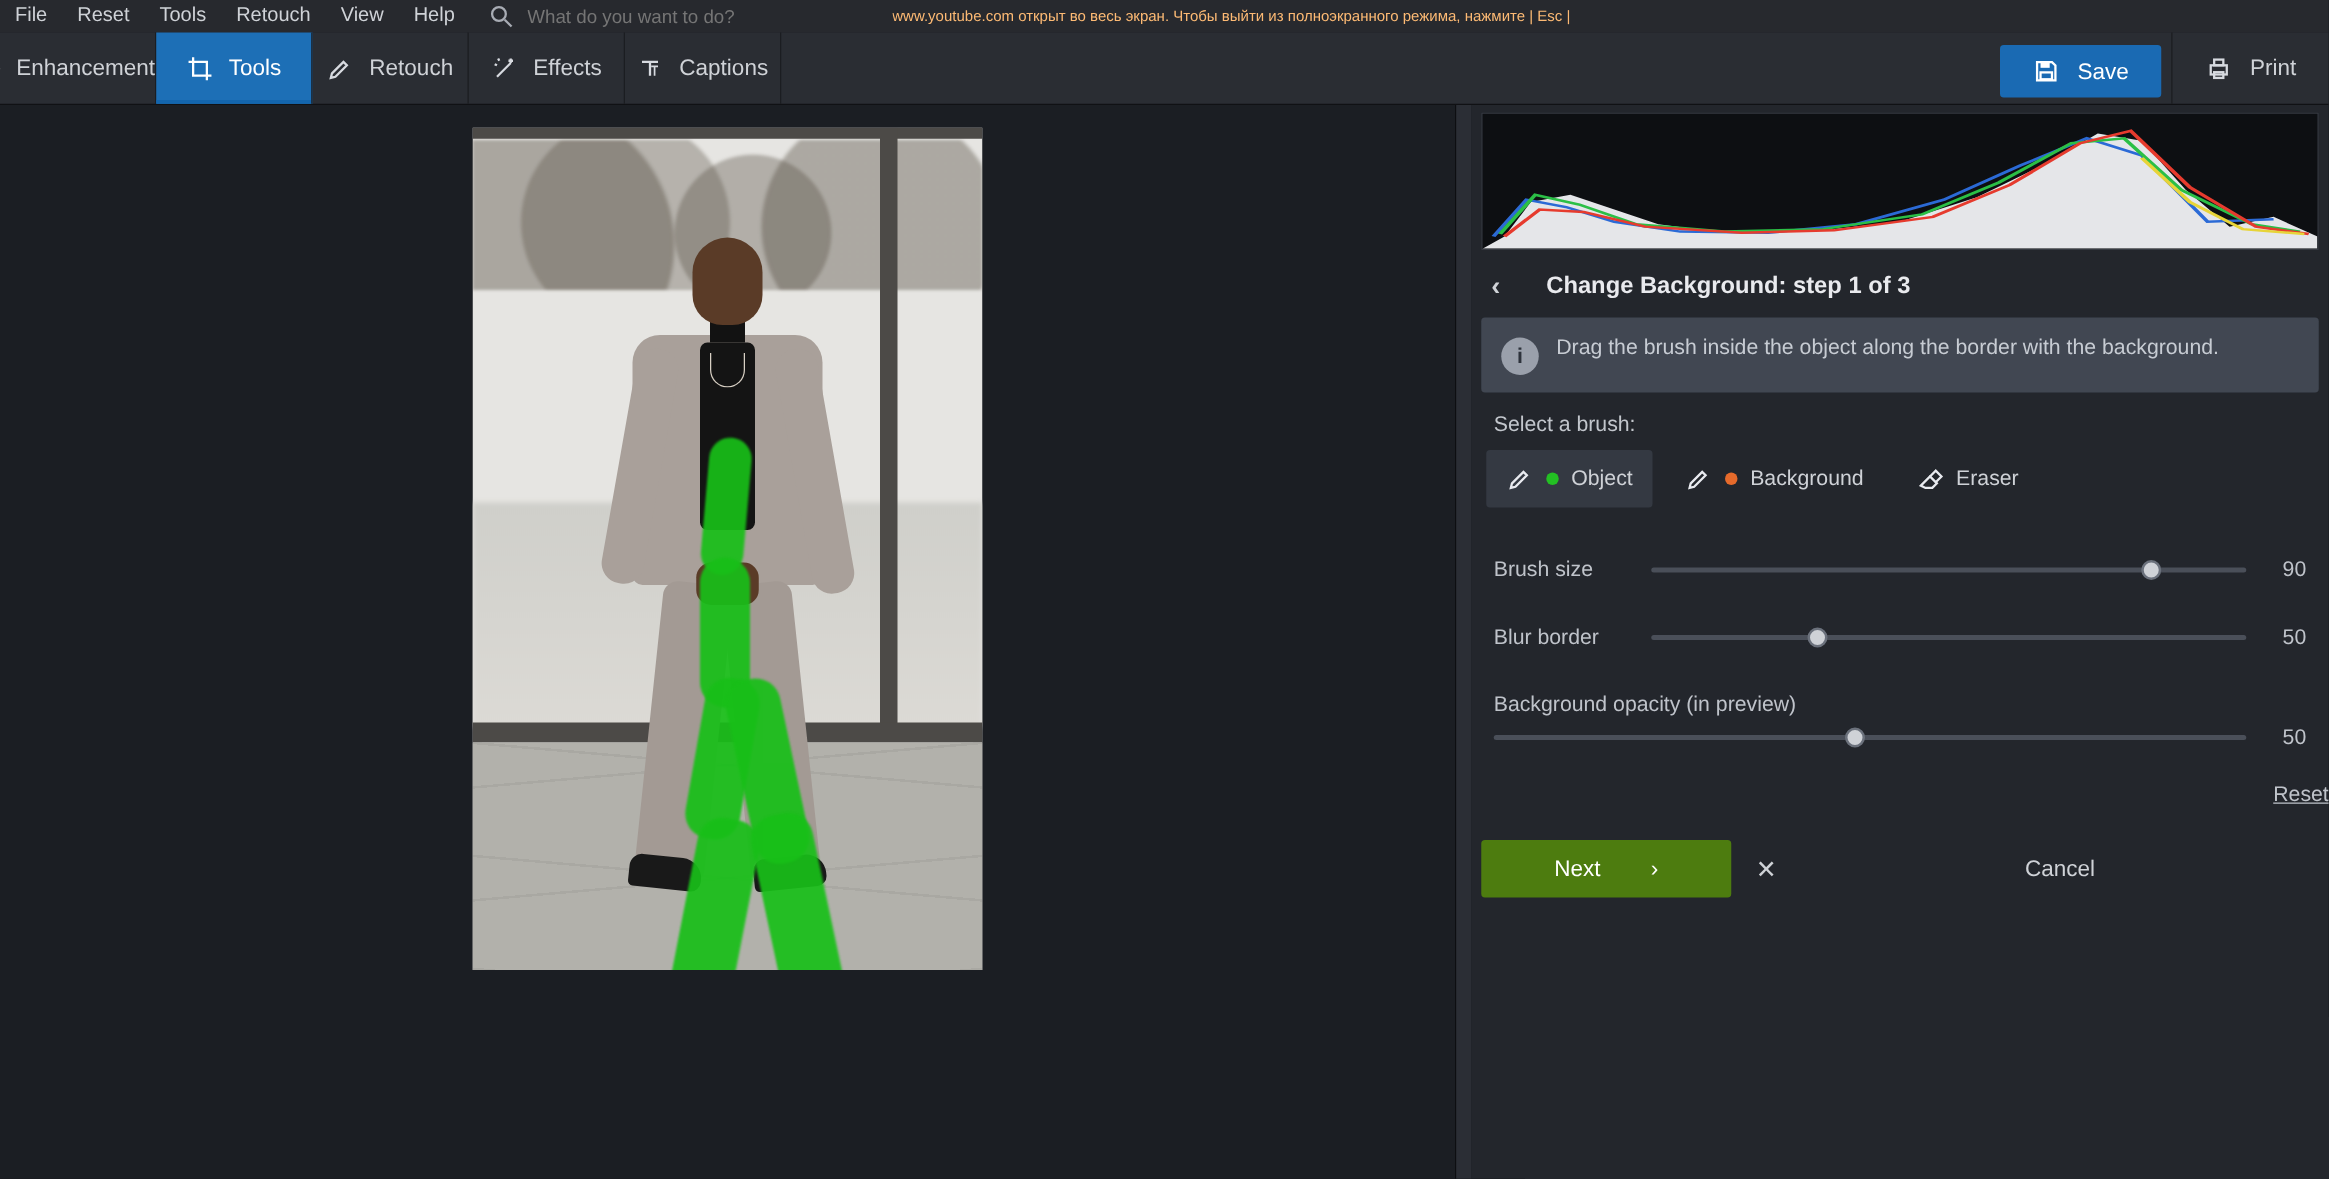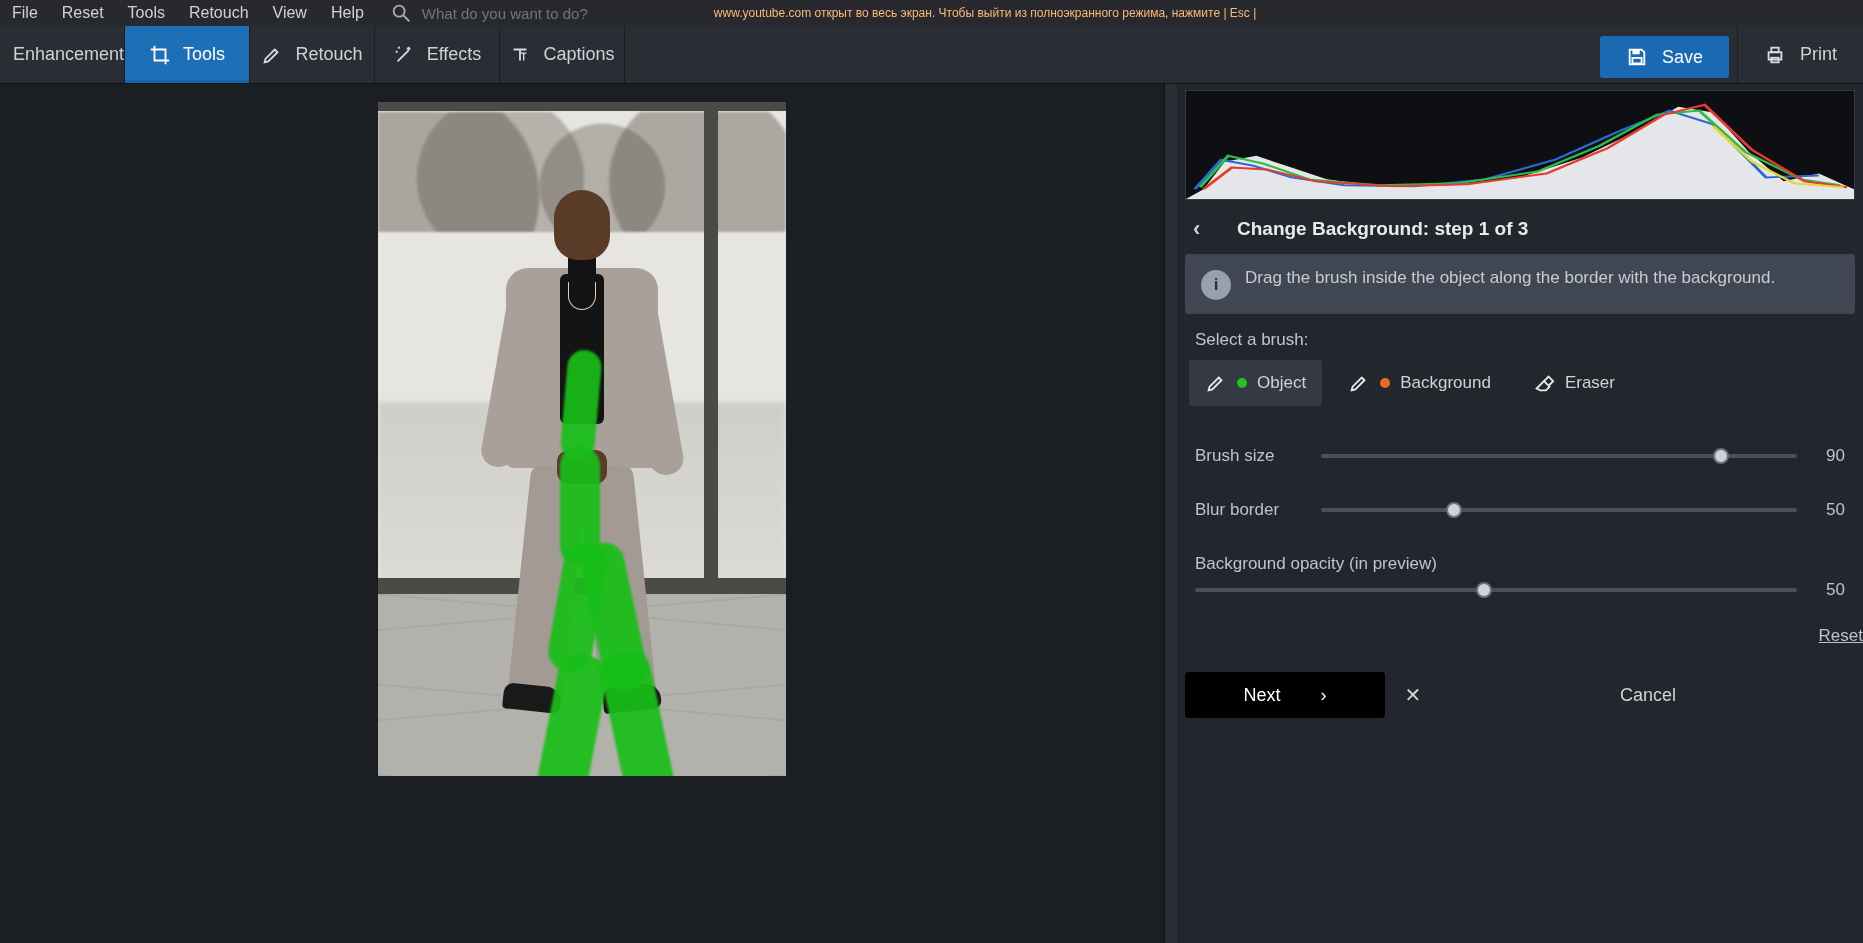--- a/index.html
+++ b/index.html
@@ -180,21 +180,21 @@
 .srow{display:flex;align-items:center;gap:14px;margin-top:34px;font-size:17px;color:#bfc3ca;}
 .srow .sl{flex:1;position:relative;height:20px;}
 .srow .track{position:absolute;left:0;right:0;top:50%;height:4px;background:#4a4f59;border-radius:2px;transform:translateY(-50%);}
 .srow .thumb{position:absolute;top:50%;width:16px;height:16px;border-radius:50%;background:#cfd2d7;border:2px solid #6b717c;transform:translate(-50%,-50%);}
 .srow .val{width:34px;text-align:right;}
 .sb-exp .srow-l{width:112px;}
 
 .reset{ text-align:right; padding:20px 0; font-size:17px; text-decoration:underline; color:#bfc3ca;}
 
 .action-row{display:flex;gap:0;padding:0 8px 0 8px;margin-top:6px;}
-.nextbtn{flex:none;width:200px;height:46px;background:#000000;color:#fff;border-radius:3px;display:flex;align-items:center;justify-content:center;gap:40px;font-size:18px;}
+.nextbtn{flex:none;width:200px;height:46px;background:#4d7c0f;color:#fff;border-radius:3px;display:flex;align-items:center;justify-content:center;gap:40px;font-size:18px;}
 .nextbtn .ar{font-size:18px;}
 .xbtn{width:56px;display:flex;align-items:center;justify-content:center;font-size:20px;}
 .cancelbtn{flex:1;display:flex;align-items:center;justify-content:center;font-size:18px;}
 
 
 .ico{display:inline-flex;width:22px;height:22px;}
 .ico svg{width:100%;height:100%;}
 </style>
 </head>
 <body>

